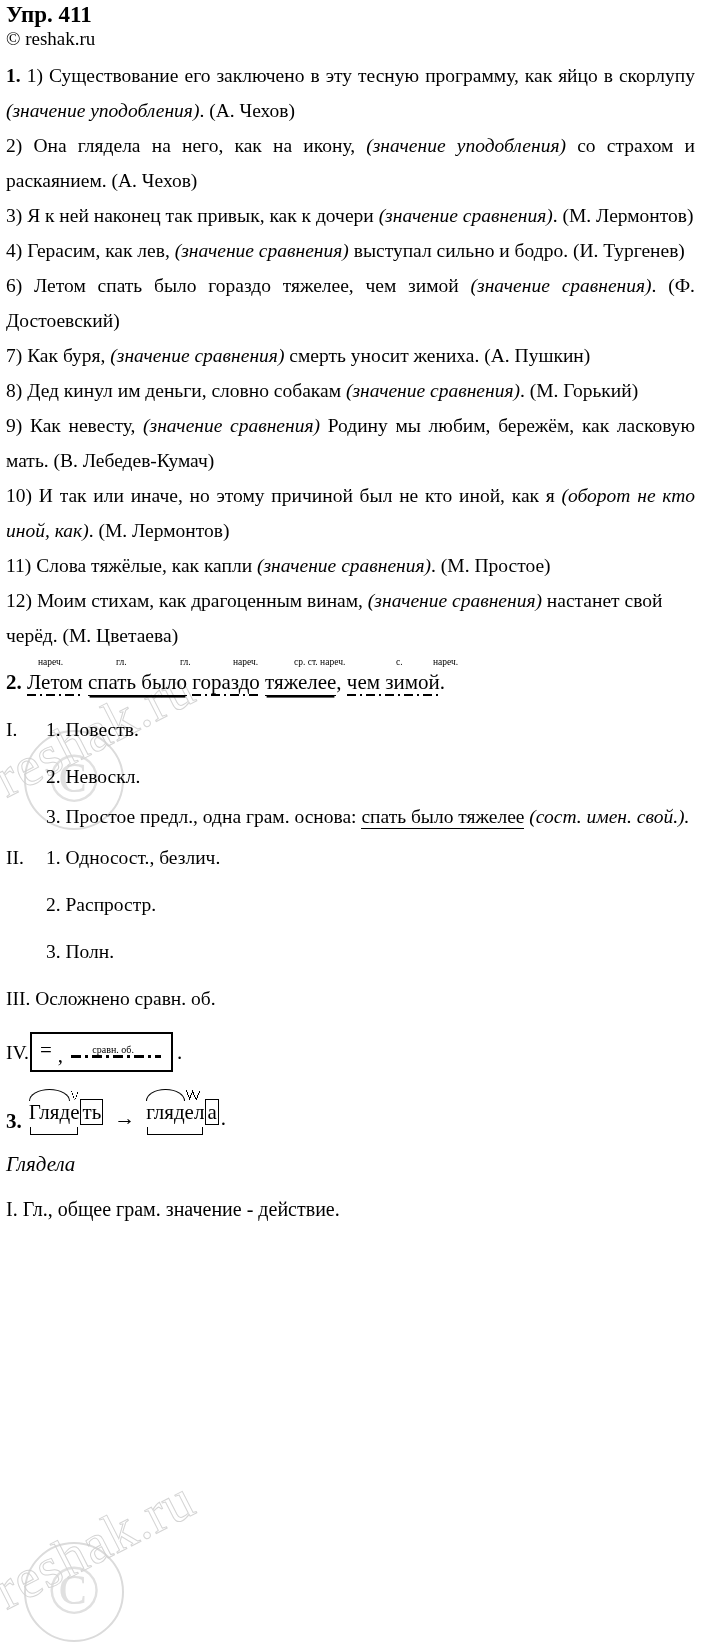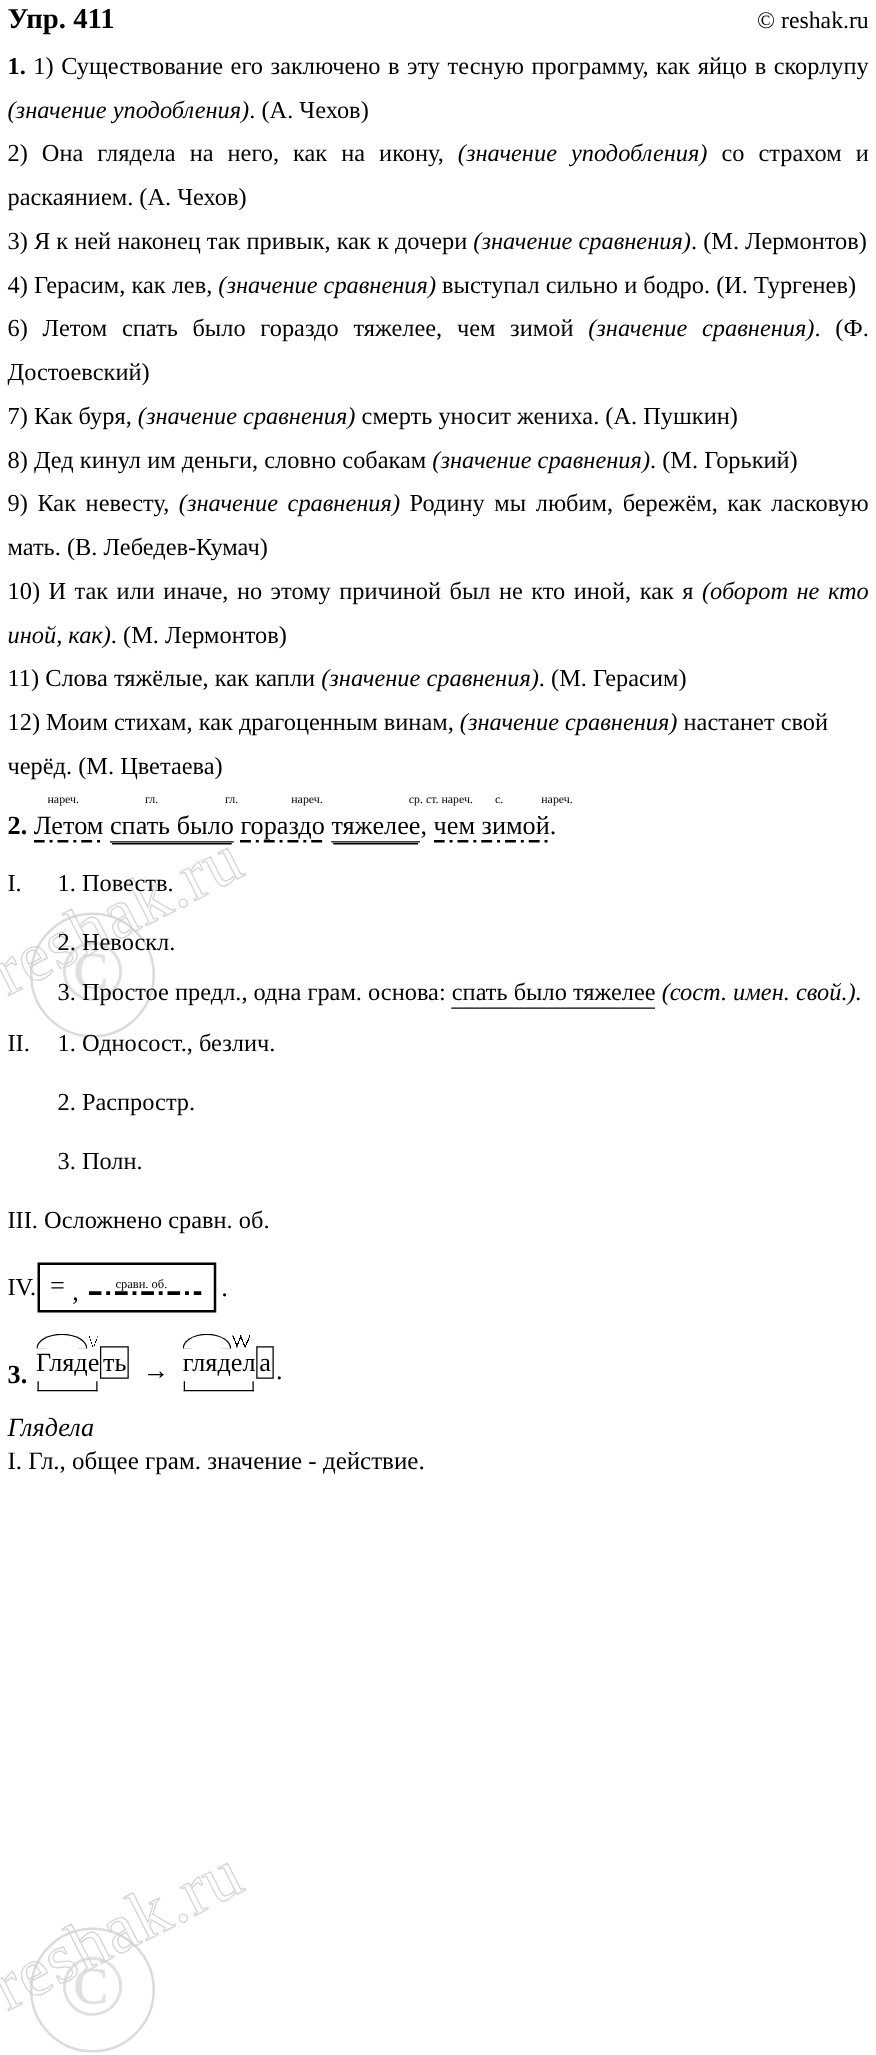--- a/index.html
+++ b/index.html
@@ -58,20 +58,21 @@
   .wm2c { left: 24px; top: 1542px; }
 
   .content { position: relative; z-index: 2; }
 
   
   .header {
     display: flex;
     justify-content: space-between;
     align-items: baseline;
     padding: 2px 6px 0 6px;
+    flex-direction: column;
   }
   .title {
     font-size: 23px;
     font-weight: bold;
     letter-spacing: 0px;
   }
   .brand {
     font-size: 19px;
     letter-spacing: 0px;
   }
@@ -255,20 +256,21 @@
   
   .word-head {
     padding: 0 6px;
     margin-top: 16px;
     font-size: 21px;
     font-weight: normal;
     font-style: italic;
   }
   .word-line {
     padding: 0 6px;
+    margin-top: 18px;
     font-size: 20px;
     line-height: 28px;
   }
 </style>
 </head>
 <body>
 
 <div class="page">
 
   <div class="watermark wm-text wm1">reshak.ru</div>
@@ -327,36 +329,36 @@
         <span>Как невесту, </span><span class="bi">(значение сравнения)</span><span> Родину мы любим, бережём, как ласковую мать. (В. Лебедев-Кумач)</span>
       </p>
 
       <p class="para">
         <span>10)</span>
         <span>И так или иначе, но этому причиной был не кто иной, как я </span><span class="bi">(оборот не кто иной, как)</span><span>. (М. Лермонтов)</span>
       </p>
 
       <p class="para nojust">
         <span>11)</span>
-        <span>Слова тяжёлые, как капли </span><span class="bi">(значение сравнения)</span><span>. (М. Герасим)</span>
+        <span>Слова тяжёлые, как капли </span><span class="bi">(значение сравнения)</span><span>. (М. Простое)</span>
       </p>
 
       <p class="para nojust">
         <span>12)</span>
         <span>Моим стихам, как драгоценным винам, </span><span class="bi">(значение сравнения)</span><span> настанет свой черёд. (М. Цветаева)</span>
       </p>
     </div>
 
     <div class="parse-wrap">
       <div class="pos-row">
         <span style="left:10px">нареч.</span>
         <span style="left:88px">гл.</span>
         <span style="left:152px">гл.</span>
         <span style="left:205px">нареч.</span>
-        <span style="left:299px">ср. ст. нареч.</span>
+        <span style="left:266px">ср. ст. нареч.</span>
         <span style="left:368px">с.</span>
         <span style="left:405px">нареч.</span>
       </div>
       <div class="sent-row">
         <span class="lead">2.</span>
         <span class="u-obst">Летом</span>
         <span class="u-pred">спать было</span>
         <span class="u-obst">гораздо</span>
         <span class="u-pred">тяжелее</span><span>,</span>
         <span class="u-obst">чем зимой</span><span>.</span>

